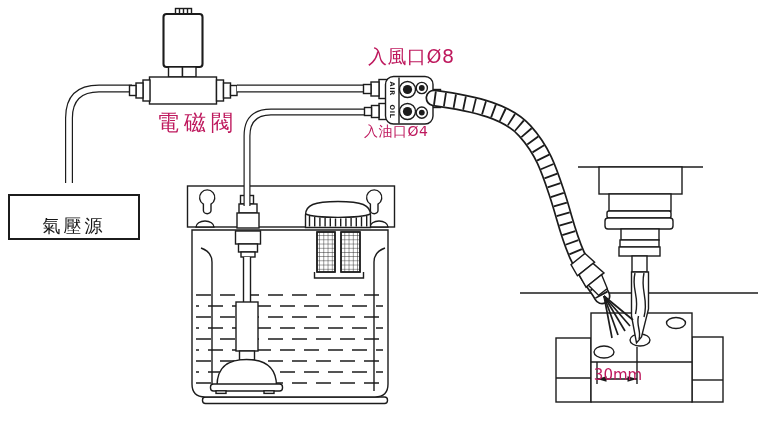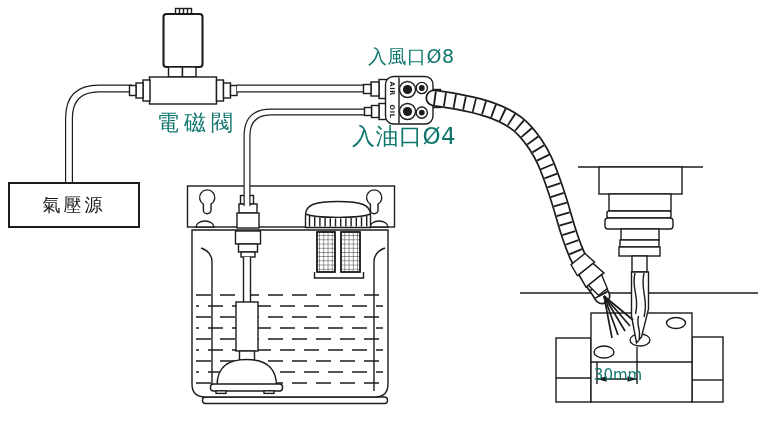--- a/index.html
+++ b/index.html
@@ -14,24 +14,24 @@
   .t8o{fill:none;stroke:#1c1c1c;stroke-width:8;}
   .t8i{fill:none;stroke:#ffffff;stroke-width:5.6;}
   .t7o{fill:none;stroke:#1c1c1c;stroke-width:7;}
   .t7i{fill:none;stroke:#ffffff;stroke-width:4.6;}
   .hose-o{fill:none;stroke:#1c1c1c;stroke-width:17;stroke-linecap:round;}
   .hose-i{fill:none;stroke:#ffffff;stroke-width:13.6;stroke-linecap:round;}
   .hose-seg{fill:none;stroke:#1c1c1c;stroke-width:13.6;stroke-dasharray:1.8 8.2;}
   .coil{stroke-width:2.1;}
   .blocktext{font-family:"DejaVu Sans",sans-serif;font-size:6.5px;letter-spacing:0.6px;fill:#1c1c1c;font-weight:bold;}
   
-  .lbl{position:absolute;color:#0f766e;white-space:nowrap;line-height:1.05;}
+  .lbl{position:absolute;color:#be185d;white-space:nowrap;line-height:1.05;}
   .pressure-box{position:absolute;border:2px solid #1c1c1c;background:#fff;
-      display:flex;flex-direction:column;justify-content:center;align-items:center;
-      color:#161616;text-align:center;}
+      display:flex;flex-direction:column;justify-content:flex-end;align-items:center;
+      color:#161616;text-align:center;margin-top:12px;}
   .pressure-box .l1{font-size:18px;letter-spacing:3px;}
   .pressure-box .l2{font-size:17.5px;margin-top:1px;}
 </style>
 </head>
 <body>
 
 <div class="stage">
 
 <svg width="763" height="426" viewBox="0 0 763 426">
   <defs>
@@ -211,18 +211,18 @@
 </svg>
 
 <div class="pressure-box" style="left:8px;top:182px;width:128px;height:42px;">
   <div class="l1">氣壓源</div>
 </div>
 
 <div class="lbl" style="left:157px;top:111px;font-size:22px;letter-spacing:5px;">電磁閥</div>
 
 <div class="lbl" style="left:368px;top:47px;font-size:19px;letter-spacing:0.5px;">入風口Ø8</div>
 
-<div class="lbl" style="left:352px;top:124px;font-size:23px;letter-spacing:0.5px;">入油口Ø4</div>
+<div class="lbl" style="left:364px;top:124px;font-size:14px;letter-spacing:0.5px;">入油口Ø4</div>
 
 
 <div class="lbl" style="left:592px;top:368px;width:52px;text-align:center;font-size:15px;">30mm</div>
 
 </div>
 
 </body></html>

